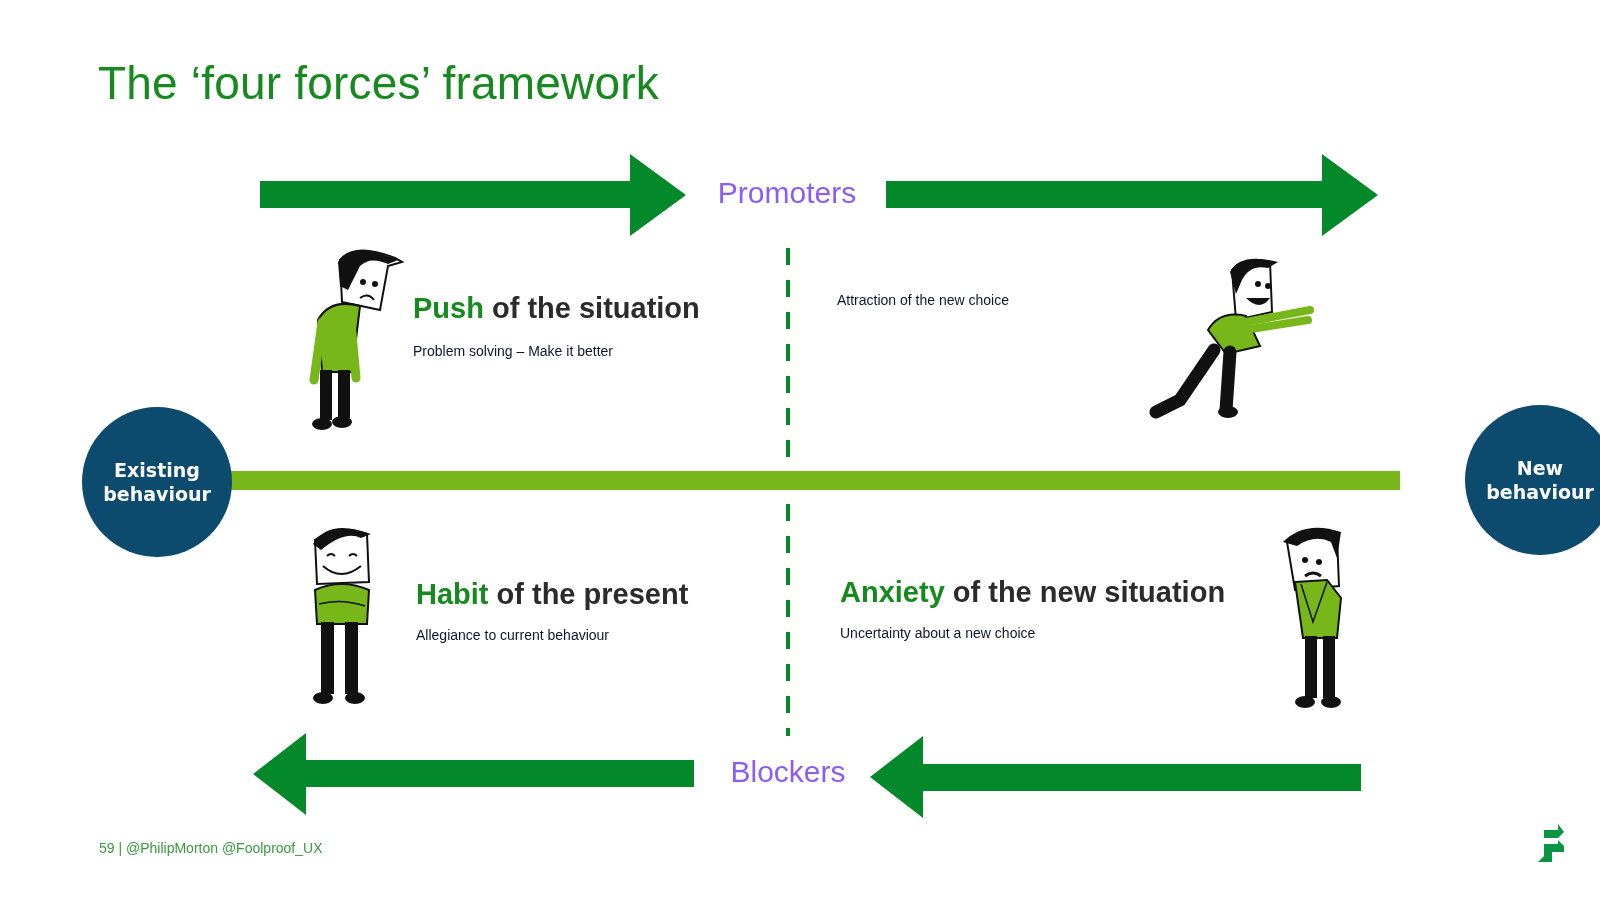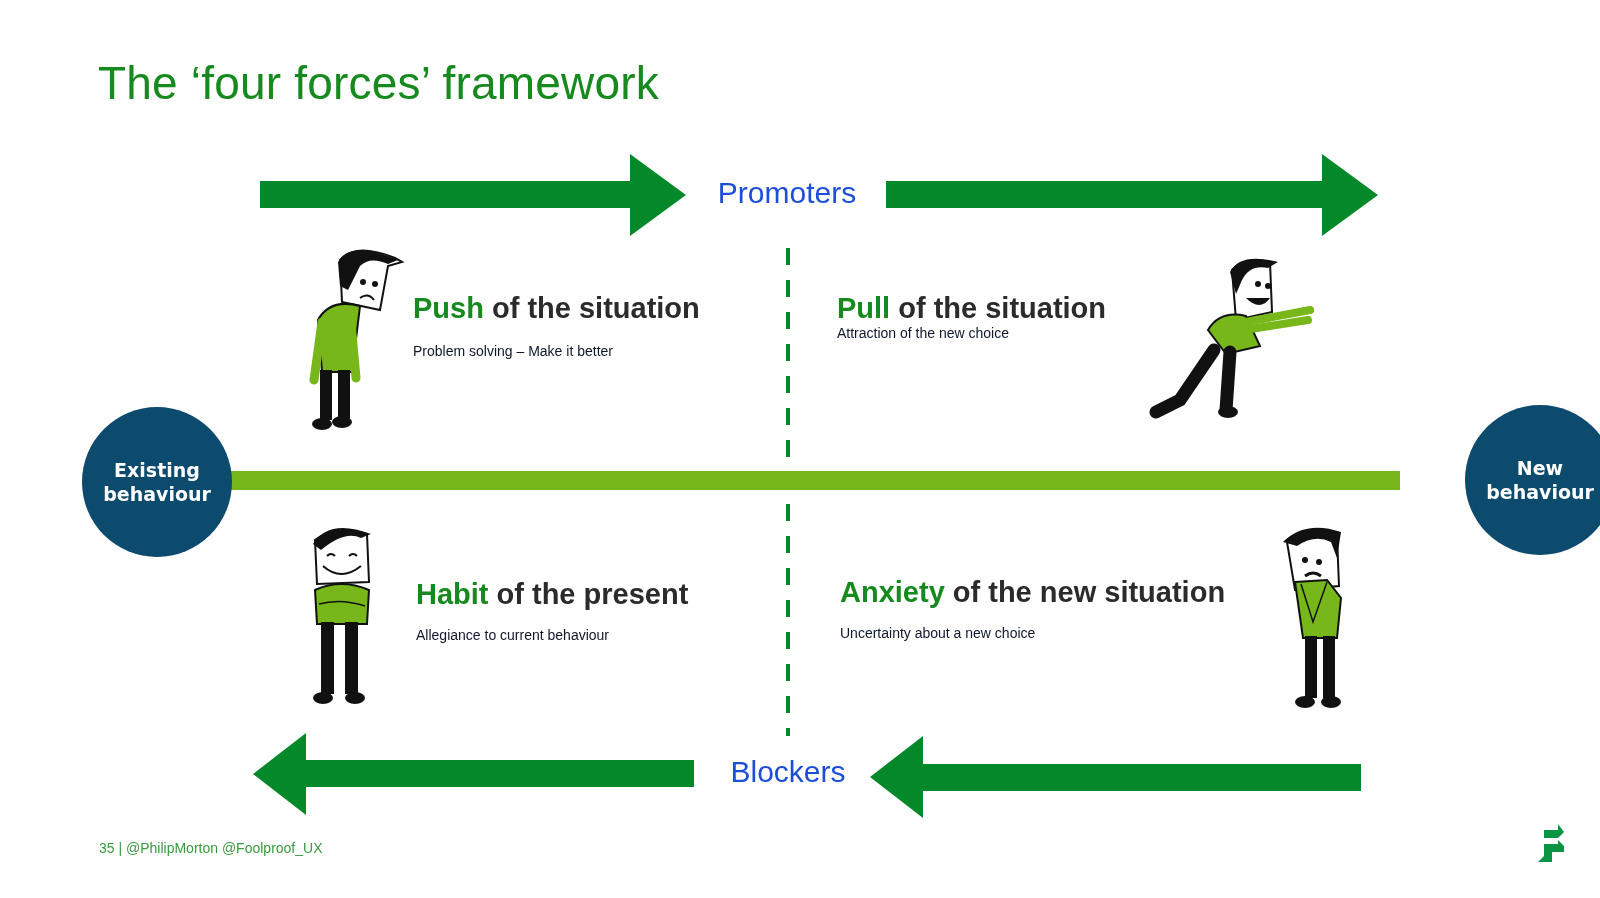--- a/index.html
+++ b/index.html
@@ -1,21 +1,21 @@
 <!DOCTYPE html>
 <html><head>
 <meta charset="utf-8">
 <style>
   html, body { margin: 0; padding: 0; background: #ffffff; }
   body { width: 1600px; height: 898px; position: relative; overflow: hidden;
          font-family: "DejaVu Sans", "Liberation Sans", sans-serif; }
   .abs { position: absolute; }
   .title { left: 98px; top: 56px; font-size: 46px; font-weight: 300; color: #168a1e;
            font-family: "Liberation Sans", sans-serif; letter-spacing: 0.2px; white-space: nowrap; }
-  .force-label { font-size: 30px; color: #1d4ed8; font-family: "Liberation Sans", sans-serif;
+  .force-label { font-size: 30px; color: #8b5cf6; font-family: "Liberation Sans", sans-serif;
                  white-space: nowrap; transform: translateX(-50%); }
   .q-title { font-size: 29px; font-weight: bold; color: #2b2b2b; white-space: nowrap;
              font-family: "Liberation Sans", sans-serif; }
   .q-title .accent { color: #168a1e; }
   .q-sub { font-size: 14px; color: #0f172a; white-space: nowrap; font-family: Liberation Sans, sans-serif; font-weight: 300; }
   .circle { width: 150px; height: 150px; border-radius: 50%; background: #0c4a6e;
             display: flex; align-items: center; justify-content: center; text-align: center;
             color: #ffffff; font-weight: bold; font-size: 19px; line-height: 24px;
             font-family: "DejaVu Sans", sans-serif; }
   .footer { left: 99px; top: 840px; font-size: 14px; color: #3a9a3e; white-space: nowrap;
@@ -54,21 +54,20 @@
     <div>behaviour</div>
   </div>
 </div>
 
 <div class="abs" style="left:413px;top:292px;">
   <div class="q-title"><span class="accent">Push</span><span> of the situation</span></div>
   <div class="q-sub" style="margin-top:18px;">Problem solving – Make it better</div>
 </div>
 
 <div class="abs" style="left:837px;top:292px;">
-  <div class="q-title"><span class="accent">Pull</span><span> of the situation</span></div>
   <div class="q-sub" style="">Attraction of the new choice</div>
 </div>
 
 <div class="abs" style="left:416px;top:578px;">
   <div class="q-title"><span class="accent">Habit</span><span> of the present</span></div>
   <div class="q-sub" style="margin-top:16px;">Allegiance to current behaviour</div>
 </div>
 
 <div class="abs" style="left:840px;top:576px;">
   <div class="q-title"><span class="accent">Anxiety</span><span> of the new situation</span></div>
@@ -125,18 +124,18 @@
     <circle cx="44" cy="42" r="3" fill="#111"></circle>
   <path d="M30,56 Q38,50 46,56" stroke="#111" stroke-width="3" fill="none"></path>
   <path d="M20,62 L52,60 L66,78 L62,118 L28,118 Z" fill="#77b719" stroke="#111" stroke-width="2"></path>
   <path d="M26,64 L38,102 L52,62" stroke="#111" stroke-width="1.5" fill="none"></path>
   <rect x="30" y="116" width="12" height="62" fill="#111"></rect>
   <rect x="48" y="116" width="12" height="62" fill="#111"></rect>
   <ellipse cx="30" cy="182" rx="10" ry="6" fill="#111"></ellipse>
     <ellipse cx="56" cy="182" rx="10" ry="6" fill="#111"></ellipse>
 </svg>
 
-<div class="abs footer">35 | @PhilipMorton @Foolproof_UX</div>
+<div class="abs footer">59 | @PhilipMorton @Foolproof_UX</div>
 
 <svg class="abs" style="left:1538px;top:822px;" width="28" height="42" viewBox="0 0 28 42">
   <polygon points="6,8 20,8 20,2 26,10 20,16 6,16" fill="#0b9444"></polygon>
   <polygon points="20,18 26,24 26,30 14,30 14,40 0,40 6,34 6,22 20,22" fill="#0b9444"></polygon>
 </svg>
 
 </body></html>

